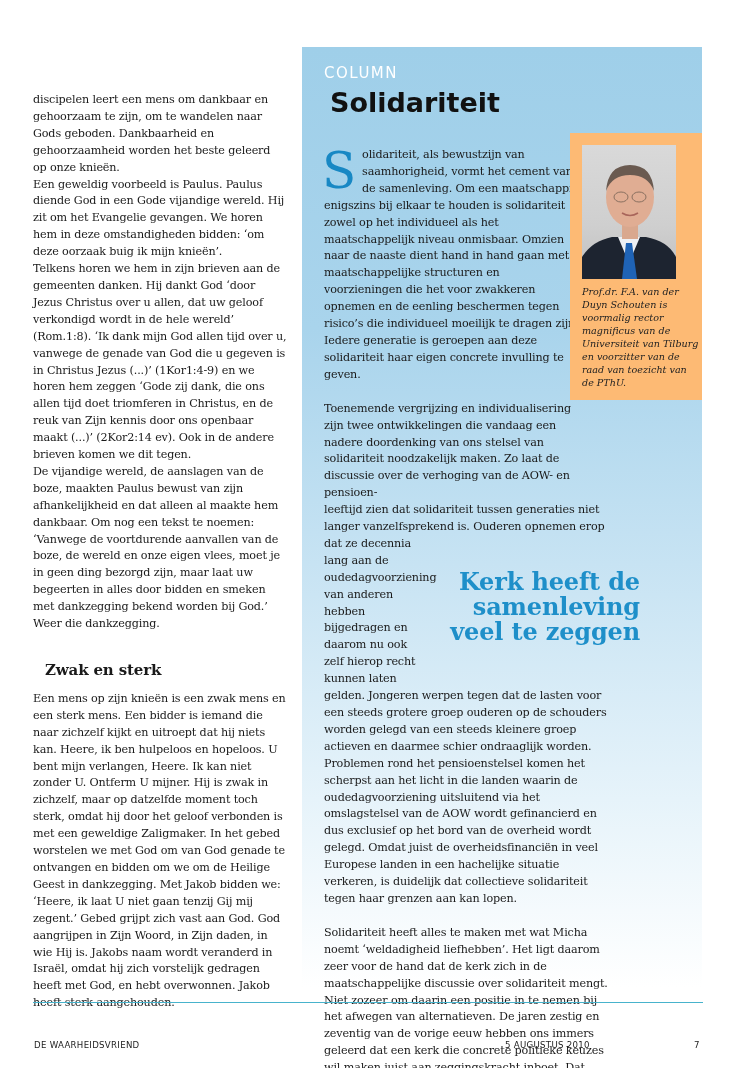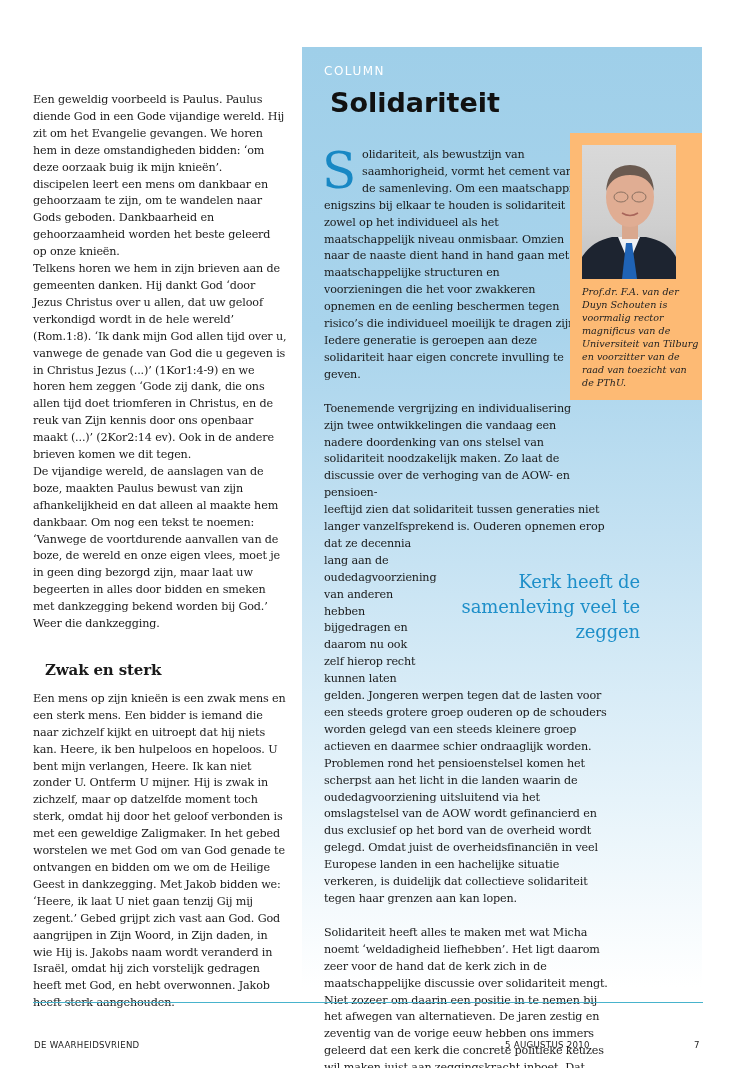--- a/index.html
+++ b/index.html
@@ -13,21 +13,21 @@
   }
   .left-col p { margin: 0; }
   .left-col .gap { height: 17px; }
   .left-col h3 { margin: 12px; font-size: 15px; font-weight: bold; line-height: 16.9px; }
   .panel {
     position: absolute; left: 302px; top: 47px; width: 400px; height: 940px;
     background: linear-gradient(to bottom, #9fcfe9 0%, #a9d4ec 30%, #c7e3f3 55%, #e6f3fa 80%, #ffffff 100%);
   }
   .kicker {
     position: absolute; left: 22px; top: 17px;
-    font-family: "DejaVu Sans", "Liberation Sans", sans-serif; font-size: 12px;
+    font-family: "DejaVu Sans", "Liberation Sans", sans-serif; font-size: 15px;
     letter-spacing: 1.5px; color: #ffffff;
   }
   .title {
     position: absolute; left: 28px; top: 40px; margin: 0;
     font-family: "DejaVu Sans", "Liberation Sans", sans-serif; font-weight: bold;
     font-size: 27px; color: #111;
   }
   .col-body {
     position: absolute; left: 22px; top: 100px; width: 300px;
     font-size: 11.2px; line-height: 16.9px; letter-spacing: -0.15px; color: #1a1a1a;
@@ -36,21 +36,21 @@
   .dropcap {
     float: left; font-size: 50px; line-height: 44px; color: #1888c4;
     margin: 2px 6px 0 -2px; font-family: "DejaVu Serif", serif;
   }
   .narrow-block { width: 255px; }
   .wide-block { width: 290px; }
   .float-quote-wrap { position: relative; }
   .narrow-col { width: 100px; }
   .pullquote {
     position: absolute; right: -26px; top: 16px; width: 200px; text-align: right;
-    font-family: "DejaVu Serif", serif; font-size: 18px; line-height: 25px; color: #1e8fc9;
+    font-family: "DejaVu Serif", serif; font-size: 24px; line-height: 25px; color: #1e8fc9; font-weight: bold;
   }
   .para-gap { height: 17px; }
   .photo-card {
     position: absolute; left: 570px; top: 133px; width: 132px; height: 267px; background: #fdba74;
   }
   .photo {
     position: absolute; left: 12px; top: 12px; width: 94px; height: 134px;
     background: linear-gradient(to bottom, #d9d9d9 0%, #cfcfcf 60%, #bfbfbf 100%); overflow: hidden;
   }
   .caption {
@@ -60,22 +60,22 @@
   .footer-rule { position: absolute; left: 33px; top: 1002px; width: 670px; height: 1px; background: #47b3cc; }
   .footer {
     position: absolute; top: 1012px; font-family: "DejaVu Sans", "Liberation Sans", sans-serif;
     font-size: 8.6px; letter-spacing: 0.3px; color: #222; margin-top: 28px;
   }
 </style>
 </head>
 <body>
 
 <div class="left-col">
+  <p>discipelen leert een mens om dankbaar en gehoorzaam te zijn, om te wandelen naar Gods geboden. Dankbaarheid en gehoorzaamheid worden het beste geleerd op onze knieën.</p>
   <p>Een geweldig voorbeeld is Paulus. Paulus diende God in een Gode vijandige wereld. Hij zit om het Evangelie gevangen. We horen hem in deze omstandigheden bidden: ‘om deze oorzaak buig ik mijn knieën’.</p>
-  <p>discipelen leert een mens om dankbaar en gehoorzaam te zijn, om te wandelen naar Gods geboden. Dankbaarheid en gehoorzaamheid worden het beste geleerd op onze knieën.</p>
   <p>Telkens horen we hem in zijn brieven aan de gemeenten danken. Hij dankt God ‘door Jezus Christus over u allen, dat uw geloof verkondigd wordt in de hele wereld’ (Rom.1:8). ‘Ik dank mijn God allen tijd over u, vanwege de genade van God die u gegeven is in Christus Jezus (...)’ (1Kor1:4-9) en we horen hem zeggen ‘Gode zij dank, die ons allen tijd doet triomferen in Christus, en de reuk van Zijn kennis door ons openbaar maakt (...)’ (2Kor2:14 ev). Ook in de andere brieven komen we dit tegen.</p>
   <p>De vijandige wereld, de aanslagen van de boze, maakten Paulus bewust van zijn afhankelijkheid en dat alleen al maakte hem dankbaar. Om nog een tekst te noemen: ‘Vanwege de voortdurende aanvallen van de boze, de wereld en onze eigen vlees, moet je in geen ding bezorgd zijn, maar laat uw begeerten in alles door bidden en smeken met dankzegging bekend worden bij God.’ Weer die dankzegging.</p>
   <div class="gap"></div>
   <h3>Zwak en sterk</h3>
   <p>Een mens op zijn knieën is een zwak mens en een sterk mens. Een bidder is iemand die naar zichzelf kijkt en uitroept dat hij niets kan. Heere, ik ben hulpeloos en hopeloos. U bent mijn verlangen, Heere. Ik kan niet zonder U. Ontferm U mijner. Hij is zwak in zichzelf, maar op datzelfde moment toch sterk, omdat hij door het geloof verbonden is met een geweldige Zaligmaker. In het gebed worstelen we met God om van God genade te ontvangen en bidden om we om de Heilige Geest in dankzegging. Met Jakob bidden we: ‘Heere, ik laat U niet gaan tenzij Gij mij zegent.’ Gebed grijpt zich vast aan God. God aangrijpen in Zijn Woord, in Zijn daden, in wie Hij is. Jakobs naam wordt veranderd in Israël, omdat hij zich vorstelijk gedragen heeft met God, en hebt overwonnen. Jakob heeft sterk aangehouden.</p>
 
 </div>
 
 <div class="panel">
   <div class="kicker">COLUMN</div>

